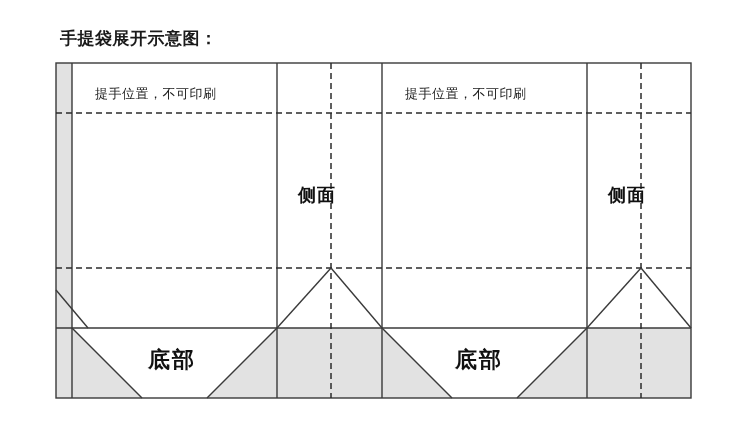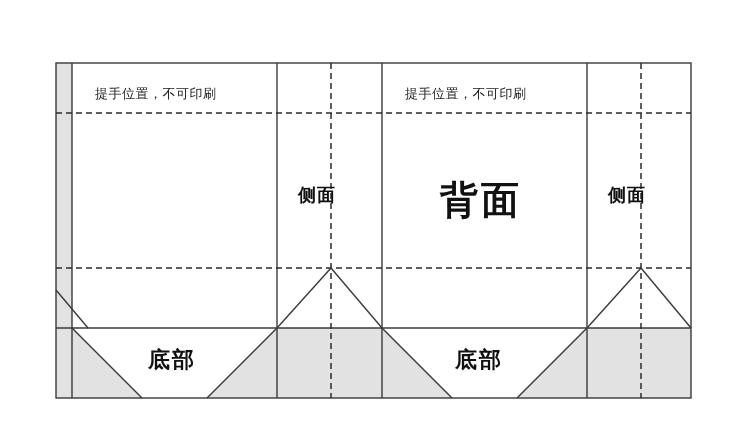--- a/index.html
+++ b/index.html
@@ -62,20 +62,21 @@
     font-weight: normal;
     letter-spacing: 0.5px;
     color: #1a1a1a;
   }
 </style>
 </head>
 <body>
 
 <div id="page-root">
 
+  <div class="diagram-title">手提袋展开示意图：</div>
 
   <svg id="dieline-svg" viewBox="0 0 750 426" xmlns="http://www.w3.org/2000/svg">
 
     <g>
 
       <rect x="56" y="63" width="16" height="335" fill="#e2e2e2"></rect>
 
       <polygon points="72,328 72,398 142,398" fill="#e2e2e2"></polygon>
       <polygon points="277,328 277,398 207,398" fill="#e2e2e2"></polygon>
 
@@ -128,21 +129,20 @@
     </g>
   </svg>
 
   <div class="panel-label label-handle" style="left:95px; top:85px;">提手位置，不可印刷</div>
 
   <div class="panel-label label-handle" style="left:405px; top:85px;">提手位置，不可印刷</div>
 
 
   <div class="panel-label label-side" style="left:298px; top:183px;">侧面</div>
 
-  <div class="panel-label label-major" style="left:440px; top:175px;">背面</div>
 
   <div class="panel-label label-side" style="left:608px; top:183px;">侧面</div>
 
   <div class="panel-label label-bottom" style="left:148px; top:345px;">底部</div>
 
   <div class="panel-label label-bottom" style="left:455px; top:345px;">底部</div>
 
 </div>
 
 </body></html>

